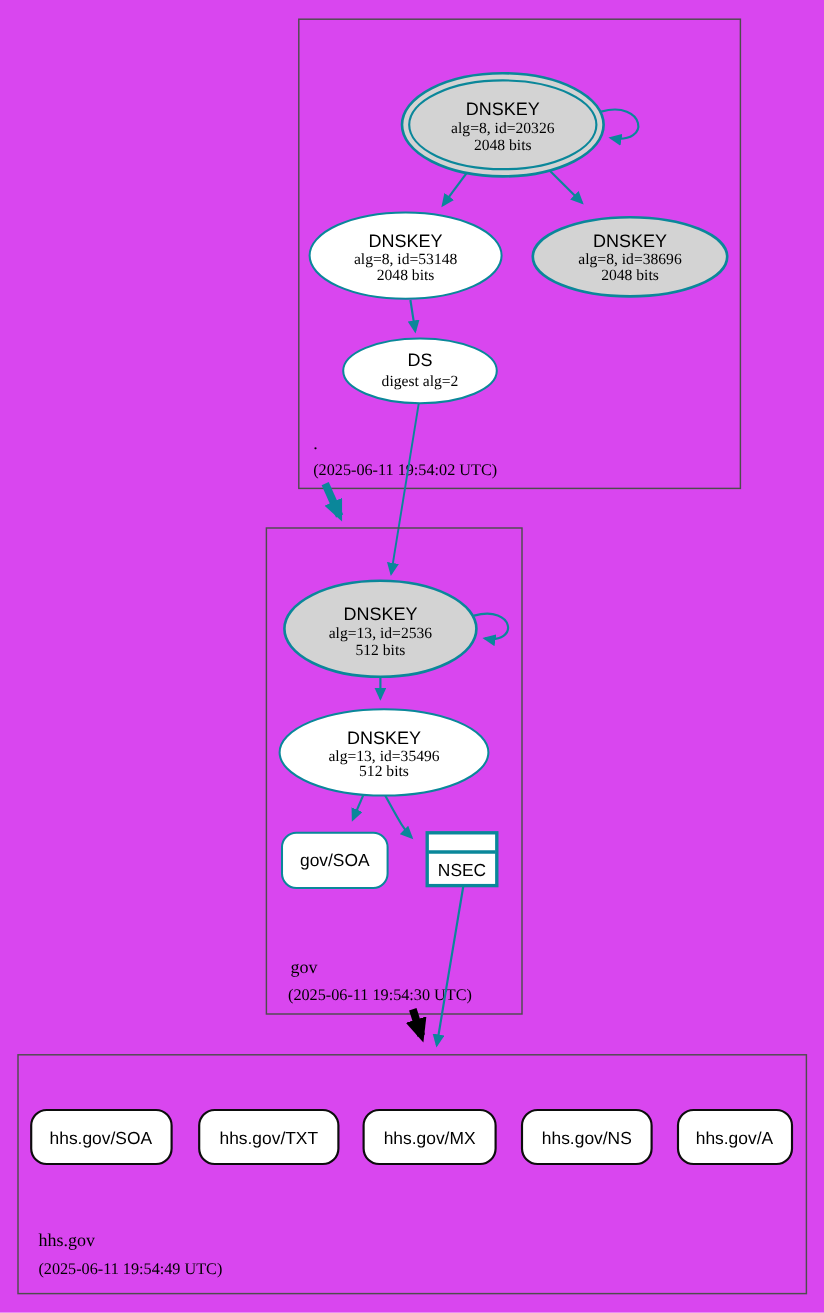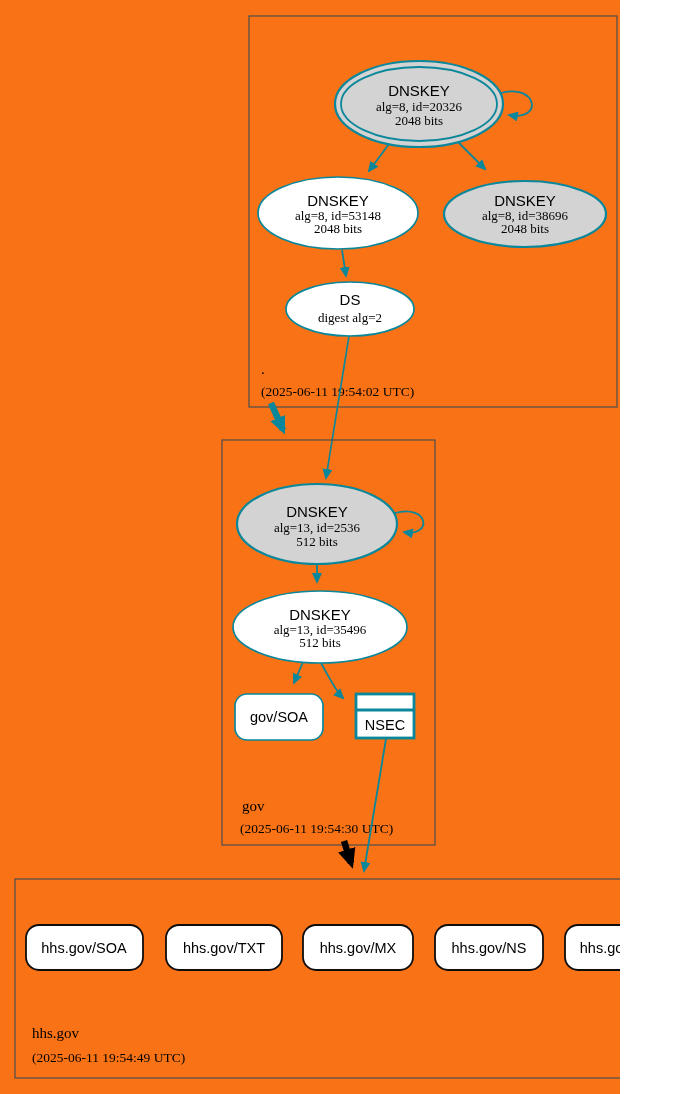--- a/index.html
+++ b/index.html
@@ -1,16 +1,16 @@
 <!DOCTYPE html>
 <html><head>
 <meta charset="utf-8">
 <style>
   html,body{margin:0;padding:0;background:#ffffff;}
-  #canvas{position:relative;width:620px;height:1094px;background:#f97316;overflow:hidden;}
+  #canvas{position:relative;width:687px;height:1094px;background:#d946ef;overflow:hidden;}
   svg{display:block;}
   .zone-box{fill:none;stroke:#4d4d4d;stroke-width:1.2;}
   .node-ellipse{stroke:#0a879a;stroke-width:1.7;fill:#ffffff;}
   .node-ellipse.ksk{fill:#d3d3d3;stroke-width:2.2;}
   .node-ellipse.inner{fill:none;stroke-width:1.8;}
   .edge{stroke:#0a879a;stroke-width:1.8;fill:none;}
   .edge.thin{stroke-width:1.6;}
   .edge-thick-teal{stroke:#0a879a;stroke-width:6.5;fill:none;}
   .edge-thick-black{stroke:#000000;stroke-width:6.5;fill:none;}
   .rr-rect{fill:#ffffff;stroke:#0a879a;stroke-width:1.7;}

